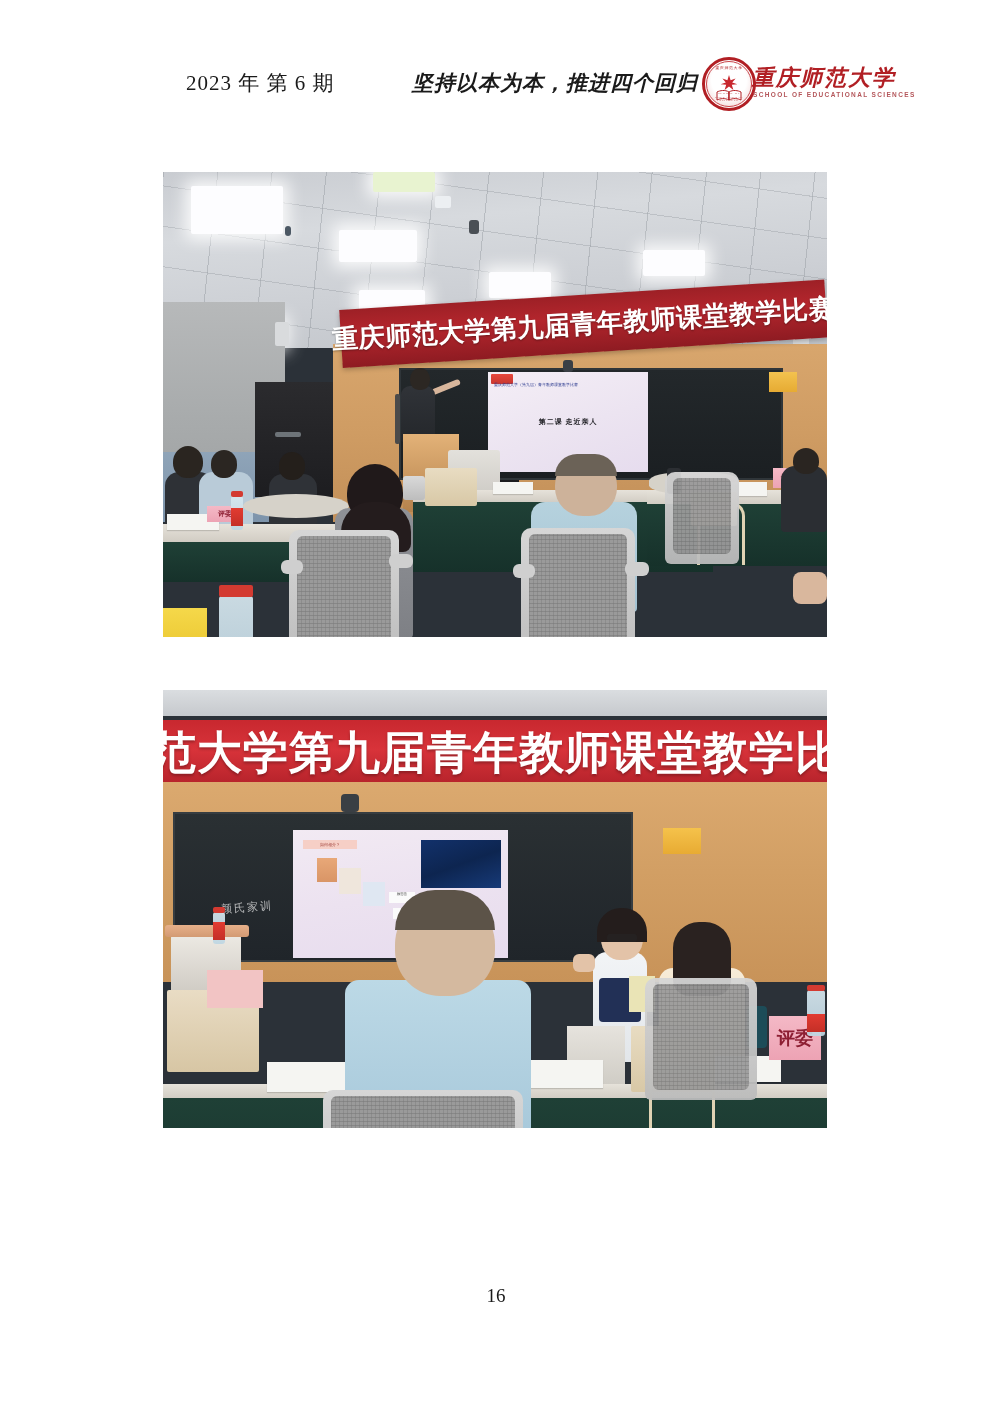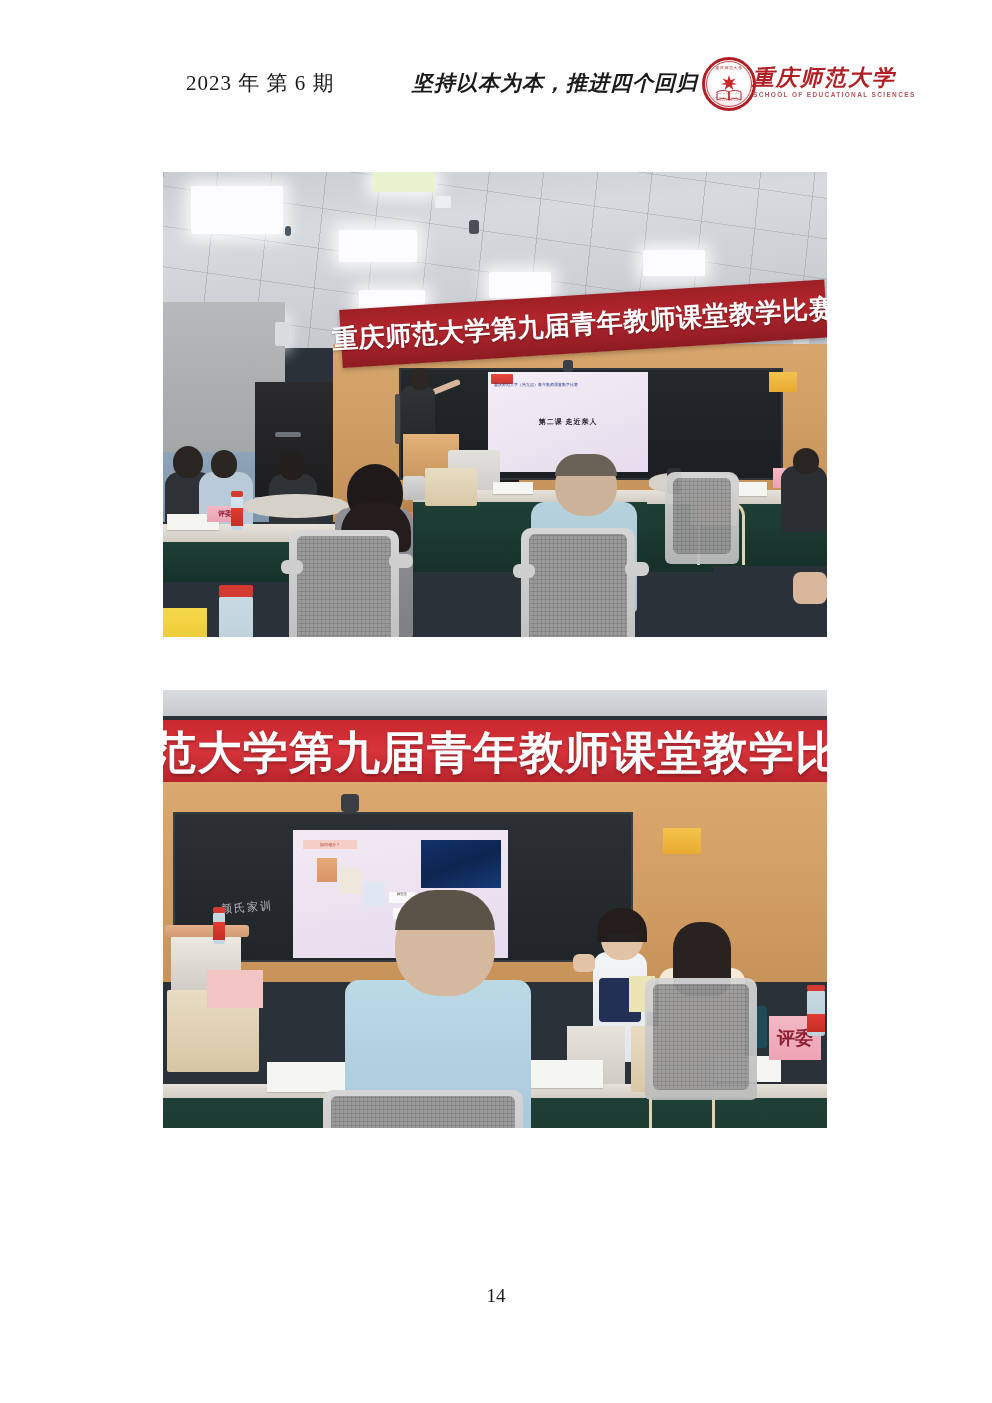--- a/index.html
+++ b/index.html
@@ -670,15 +670,15 @@
     <div class="layer" style="left:232px; top:200px; width:100px; height:40px; background:#5c5348; border-radius:50px 50px 0 0;"></div>
 
     <div class="layer chair" style="left:160px; top:400px; width:200px; height:130px;">
       <div class="chair-mesh"></div>
     </div>
     <div class="layer chair" style="left:482px; top:288px; width:112px; height:122px; opacity:.94;">
       <div class="chair-mesh"></div>
     </div>
   </div>
 
-  <div class="page-number">14</div>
+  <div class="page-number">16</div>
 
 </div>
 
 </body></html>

